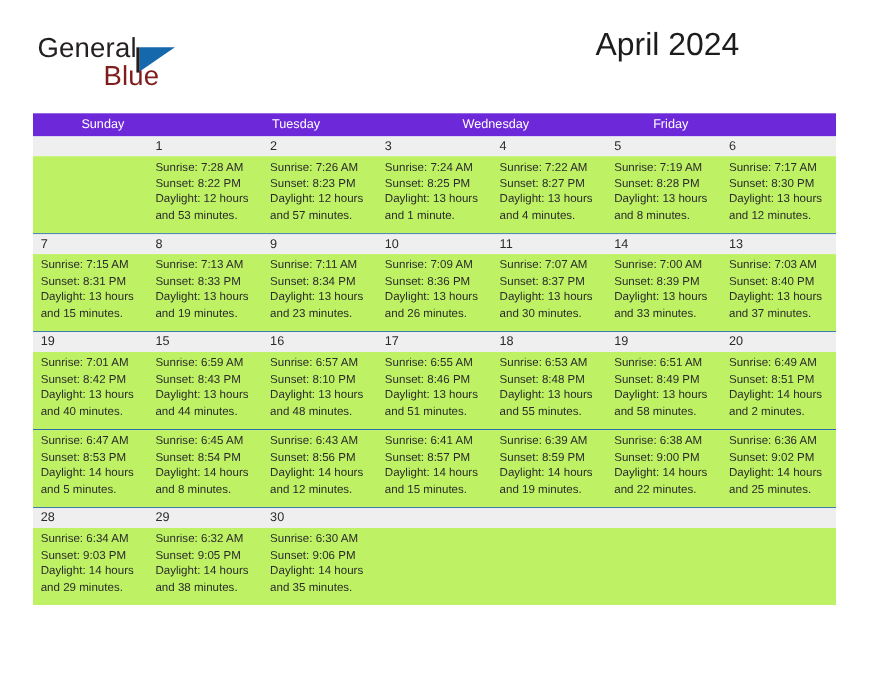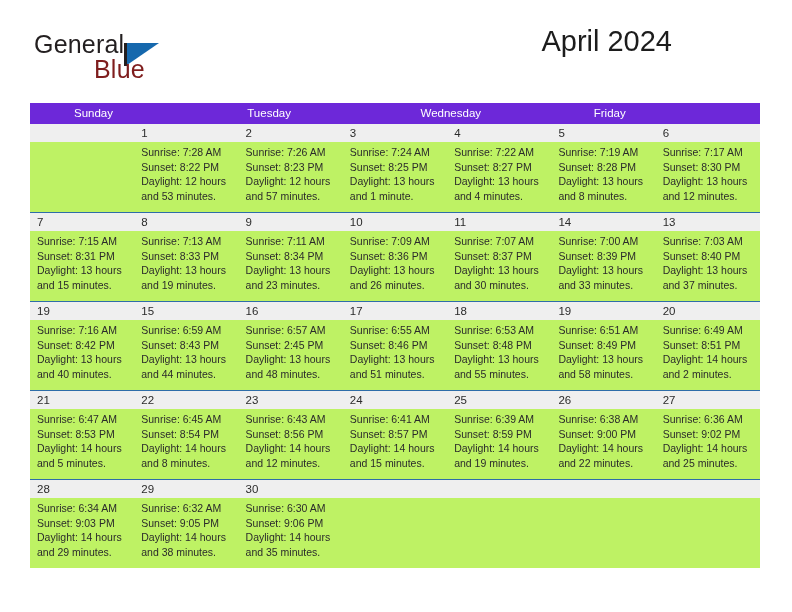--- a/index.html
+++ b/index.html
@@ -293,34 +293,34 @@
             <div class="daynum">19</div>
             <div class="daynum">15</div>
             <div class="daynum">16</div>
             <div class="daynum">17</div>
             <div class="daynum">18</div>
             <div class="daynum">19</div>
             <div class="daynum">20</div>
           </div>
           <div class="week-body">
             <div class="daycell">
-              <div class="line">Sunrise: 7:16 AM</div>
+              <div class="line">Sunrise: 7:01 AM</div>
               <div class="line">Sunset: 8:42 PM</div>
               <div class="line">Daylight: 13 hours</div>
               <div class="line">and 40 minutes.</div>
             </div>
             <div class="daycell">
               <div class="line">Sunrise: 6:59 AM</div>
               <div class="line">Sunset: 8:43 PM</div>
               <div class="line">Daylight: 13 hours</div>
               <div class="line">and 44 minutes.</div>
             </div>
             <div class="daycell">
               <div class="line">Sunrise: 6:57 AM</div>
-              <div class="line">Sunset: 2:45 PM</div>
+              <div class="line">Sunset: 8:10 PM</div>
               <div class="line">Daylight: 13 hours</div>
               <div class="line">and 48 minutes.</div>
             </div>
             <div class="daycell">
               <div class="line">Sunrise: 6:55 AM</div>
               <div class="line">Sunset: 8:46 PM</div>
               <div class="line">Daylight: 13 hours</div>
               <div class="line">and 51 minutes.</div>
             </div>
             <div class="daycell">
@@ -337,29 +337,20 @@
             </div>
             <div class="daycell">
               <div class="line">Sunrise: 6:49 AM</div>
               <div class="line">Sunset: 8:51 PM</div>
               <div class="line">Daylight: 14 hours</div>
               <div class="line">and 2 minutes.</div>
             </div>
           </div>
         </div>
         <div class="week">
-          <div class="week-numbers">
-            <div class="daynum">21</div>
-            <div class="daynum">22</div>
-            <div class="daynum">23</div>
-            <div class="daynum">24</div>
-            <div class="daynum">25</div>
-            <div class="daynum">26</div>
-            <div class="daynum">27</div>
-          </div>
           <div class="week-body">
             <div class="daycell">
               <div class="line">Sunrise: 6:47 AM</div>
               <div class="line">Sunset: 8:53 PM</div>
               <div class="line">Daylight: 14 hours</div>
               <div class="line">and 5 minutes.</div>
             </div>
             <div class="daycell">
               <div class="line">Sunrise: 6:45 AM</div>
               <div class="line">Sunset: 8:54 PM</div>

